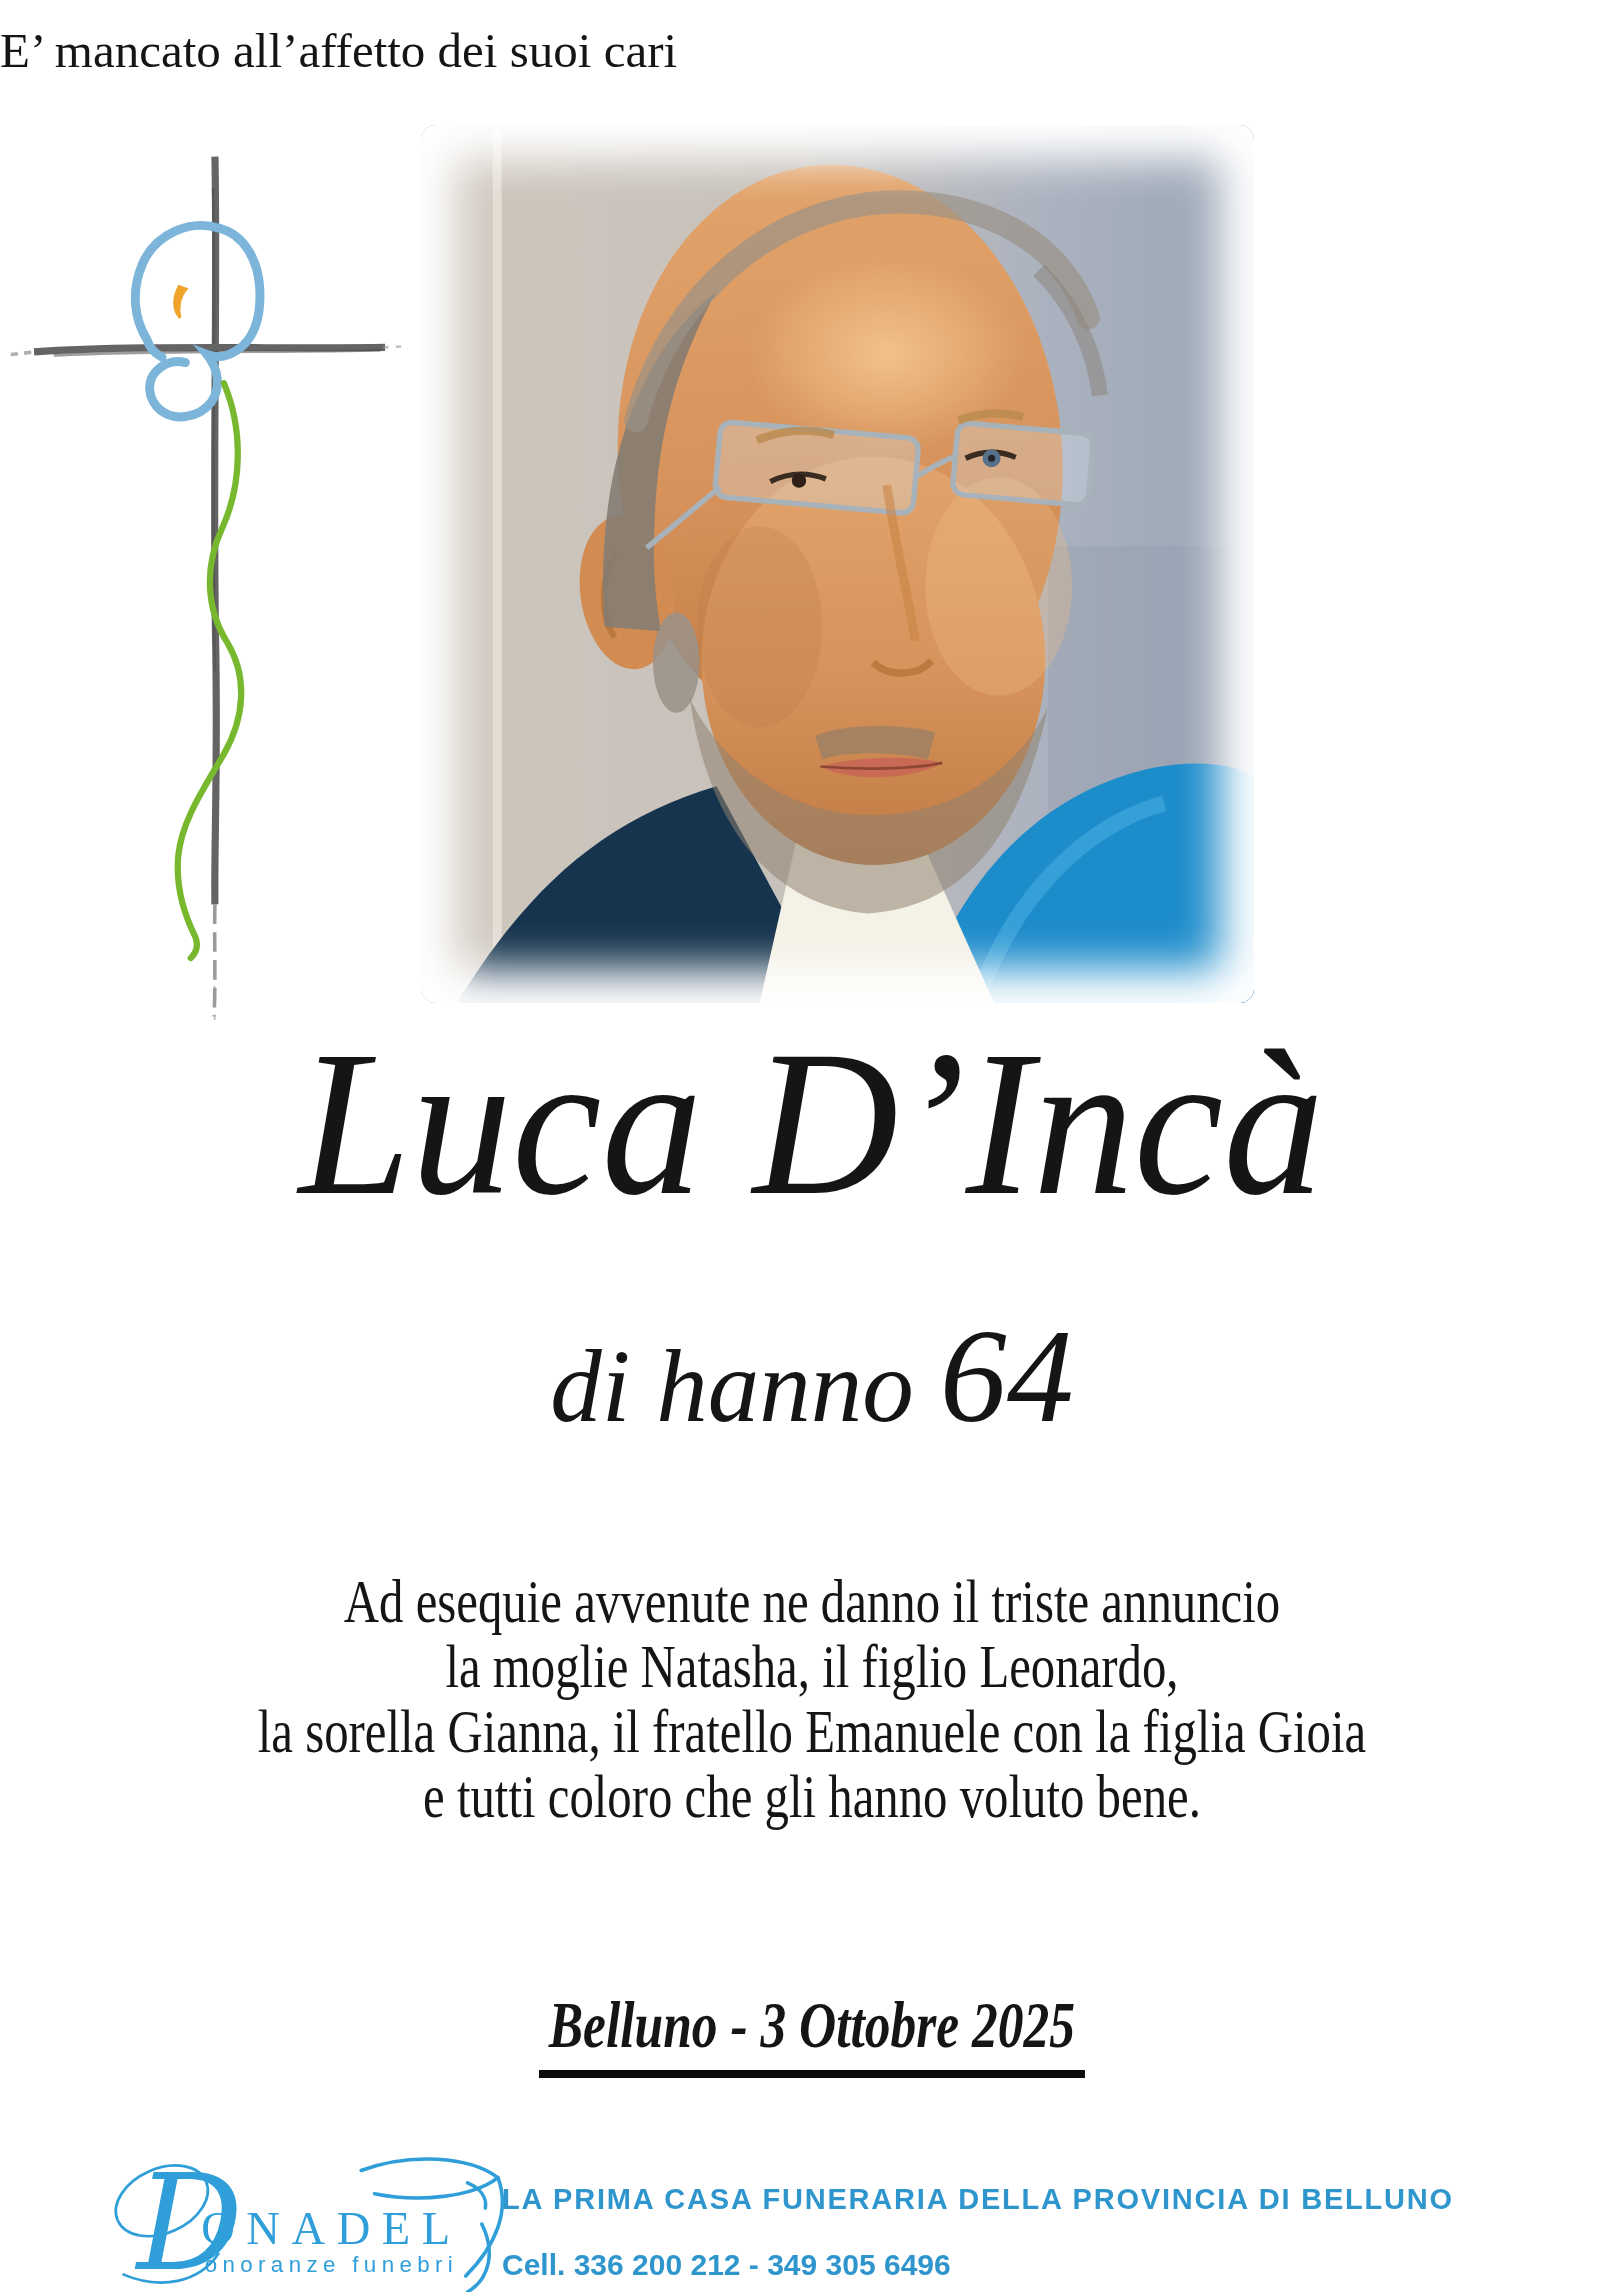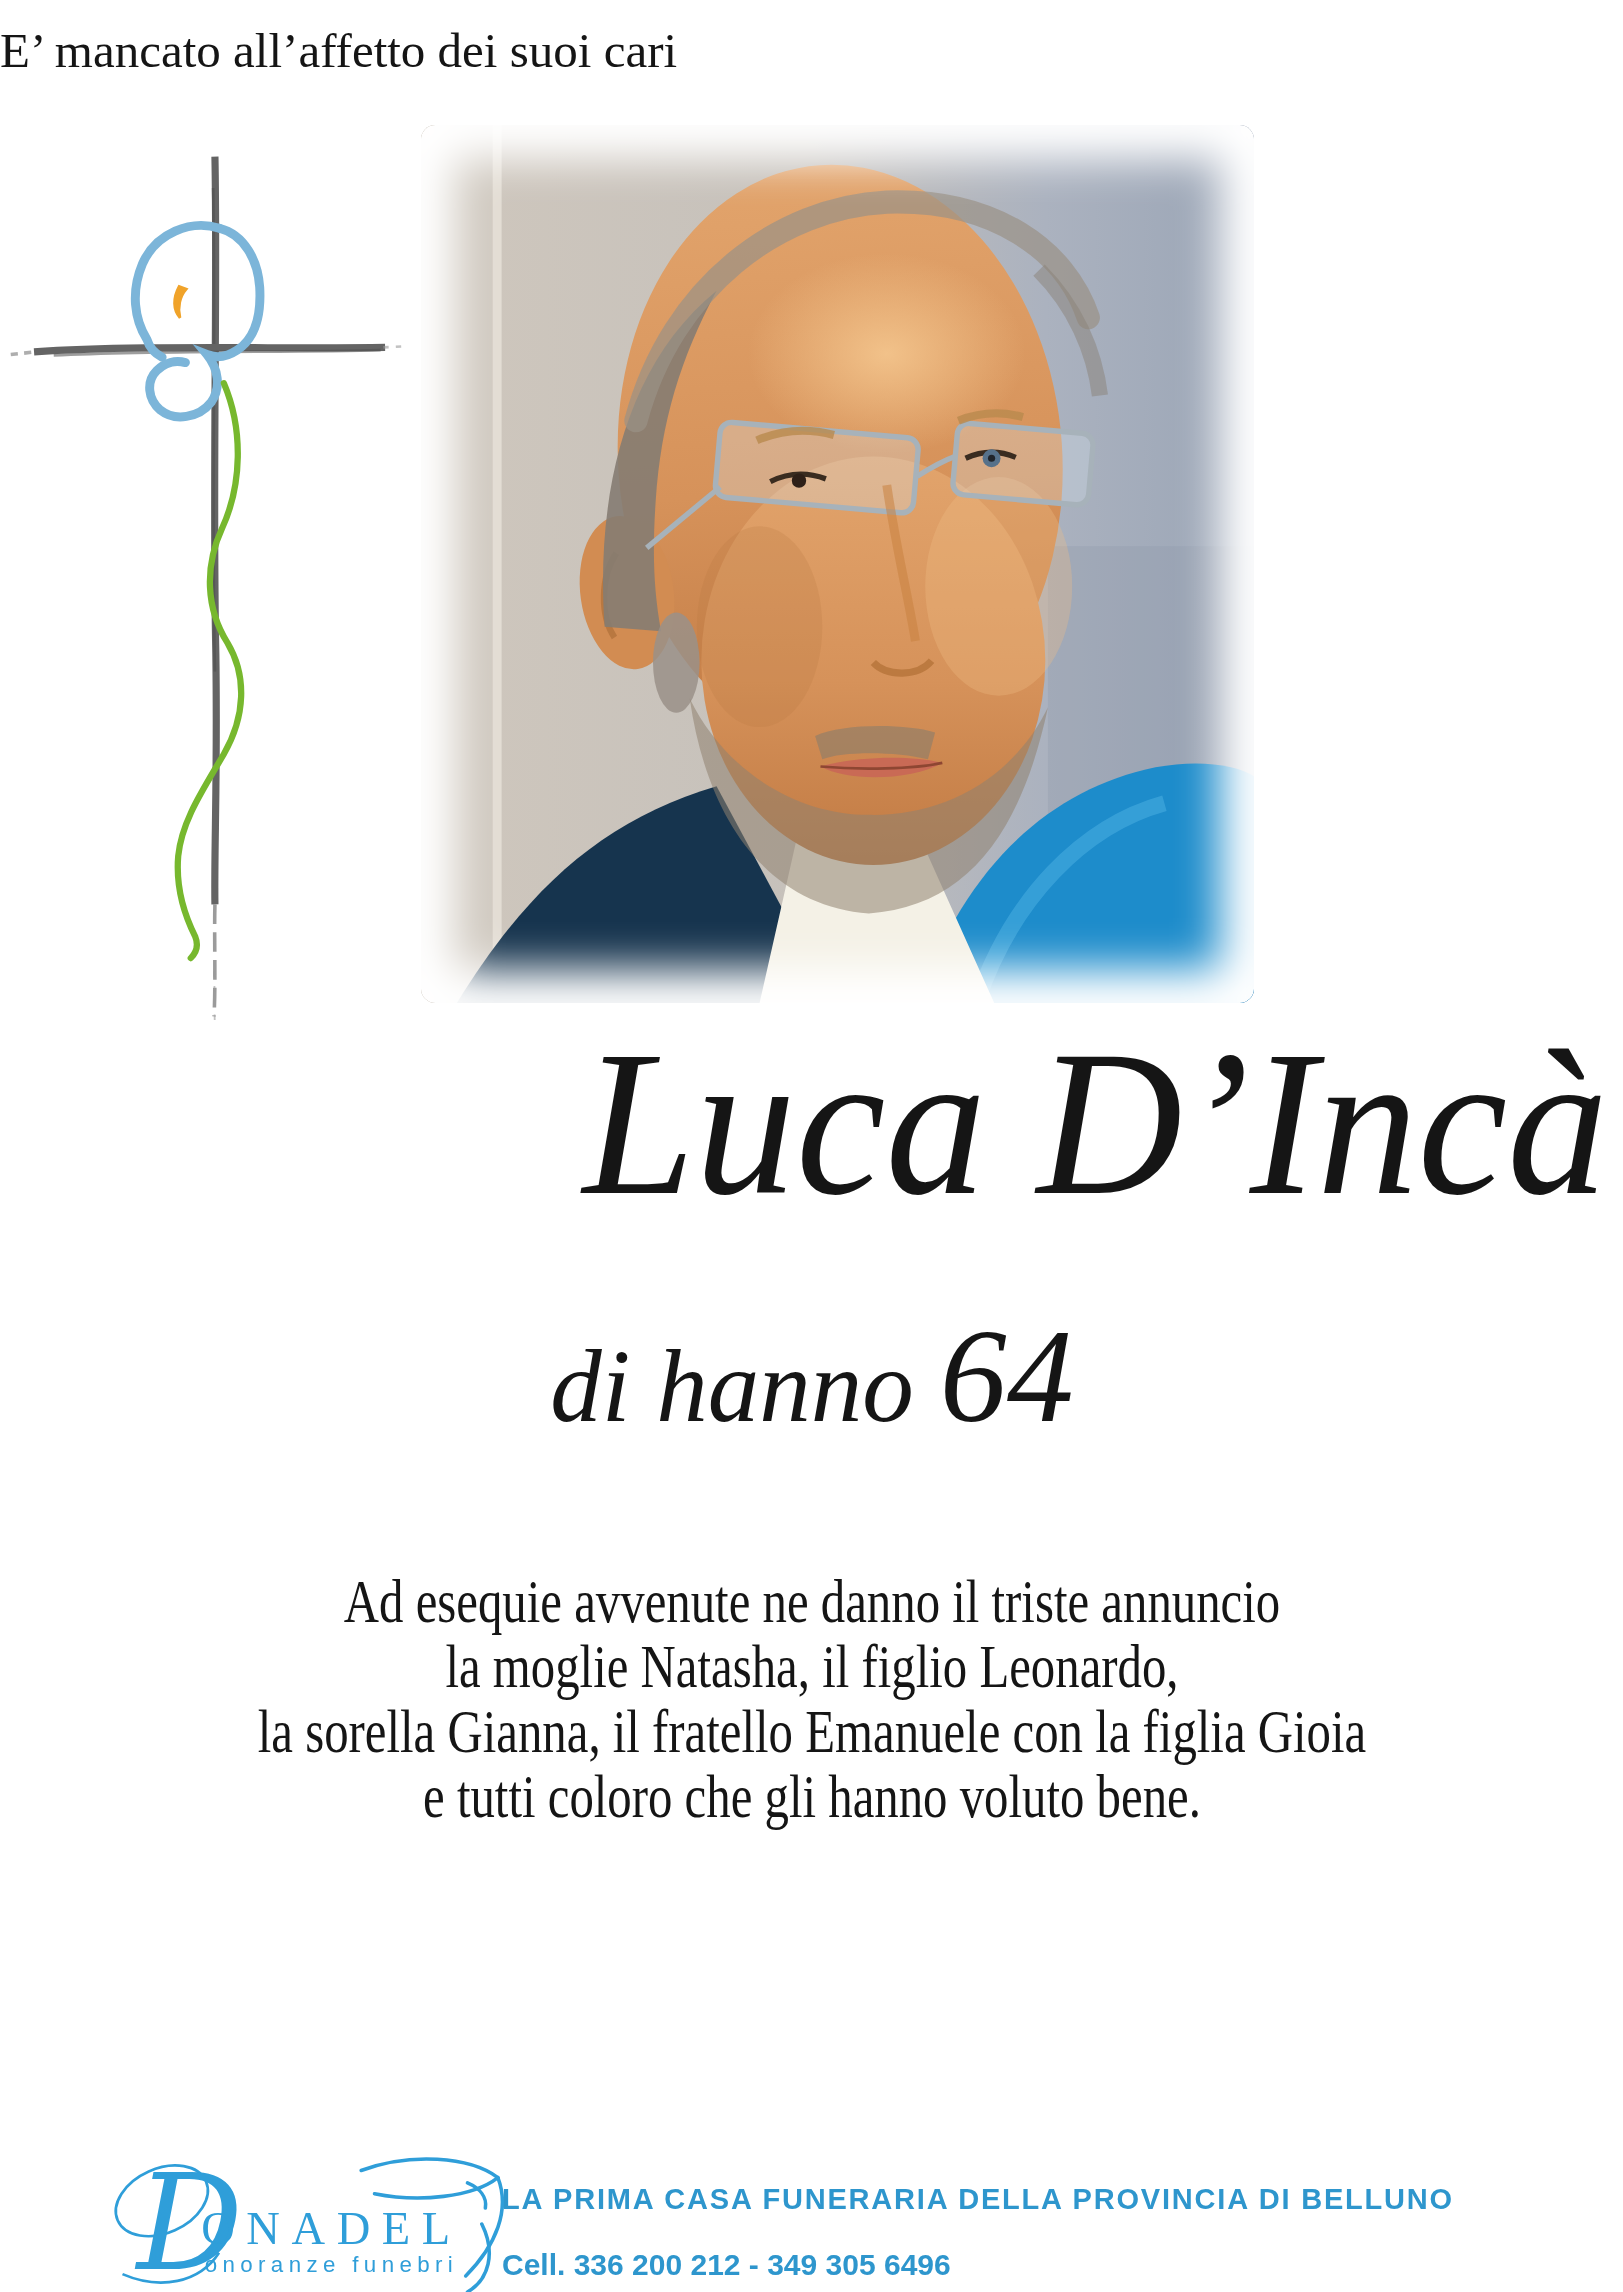--- a/index.html
+++ b/index.html
@@ -28,21 +28,21 @@
   }
   .photo svg{display:block;width:100%;height:100%;}
   .photo .feather{
     content:"";position:absolute;inset:0;
     box-shadow:inset 0 0 43px 34px #ffffff;
     border-radius:14.3px;pointer-events:none;
   }
   
   .name{
     position:absolute;top:1019px;left:0;width:100%;
-    text-align:right;
+    text-align:center;
     font-size:208px;line-height:208px;
     font-style:italic;
     white-space:nowrap;
   }
   .name .squeeze{display:inline-block;transform:scaleX(.97);transform-origin:50% 50%;}
   
   .age{
     position:absolute;top:1309px;left:0;width:100%;
     text-align:center;font-style:italic;
     font-size:103px;line-height:134px;white-space:nowrap;
@@ -204,20 +204,23 @@
     <span>di hanno</span><span class="num">64</span>
   </div>
 
   <div class="ann">
     <div>Ad esequie avvenute ne danno il triste annuncio</div>
     <div>la moglie Natasha, il figlio Leonardo,</div>
     <div>la sorella Gianna, il fratello Emanuele con la figlia Gioia</div>
     <div>e tutti coloro che gli hanno voluto bene.</div>
   </div>
 
+  <div class="date-row">
+    <span class="date">Belluno - 3 Ottobre 2025</span>
+  </div>
 
   <div class="brand">
     <svg viewBox="0 0 450 160" width="403" height="143">
       <g fill="none" stroke="var(--blue-logo,#2f9ed9)" stroke-width="3">
         <ellipse cx="62" cy="58" rx="54" ry="36" transform="rotate(-24 62 58)"></ellipse>
         <path d="M18,140 C60,158 104,150 126,116"></path>
       </g>
       <text class="d-script" x="34" y="134">D</text>
       <text class="onadel" x="106" y="106">ONADEL</text>
       <text class="sub" x="110" y="138">onoranze funebri</text>

